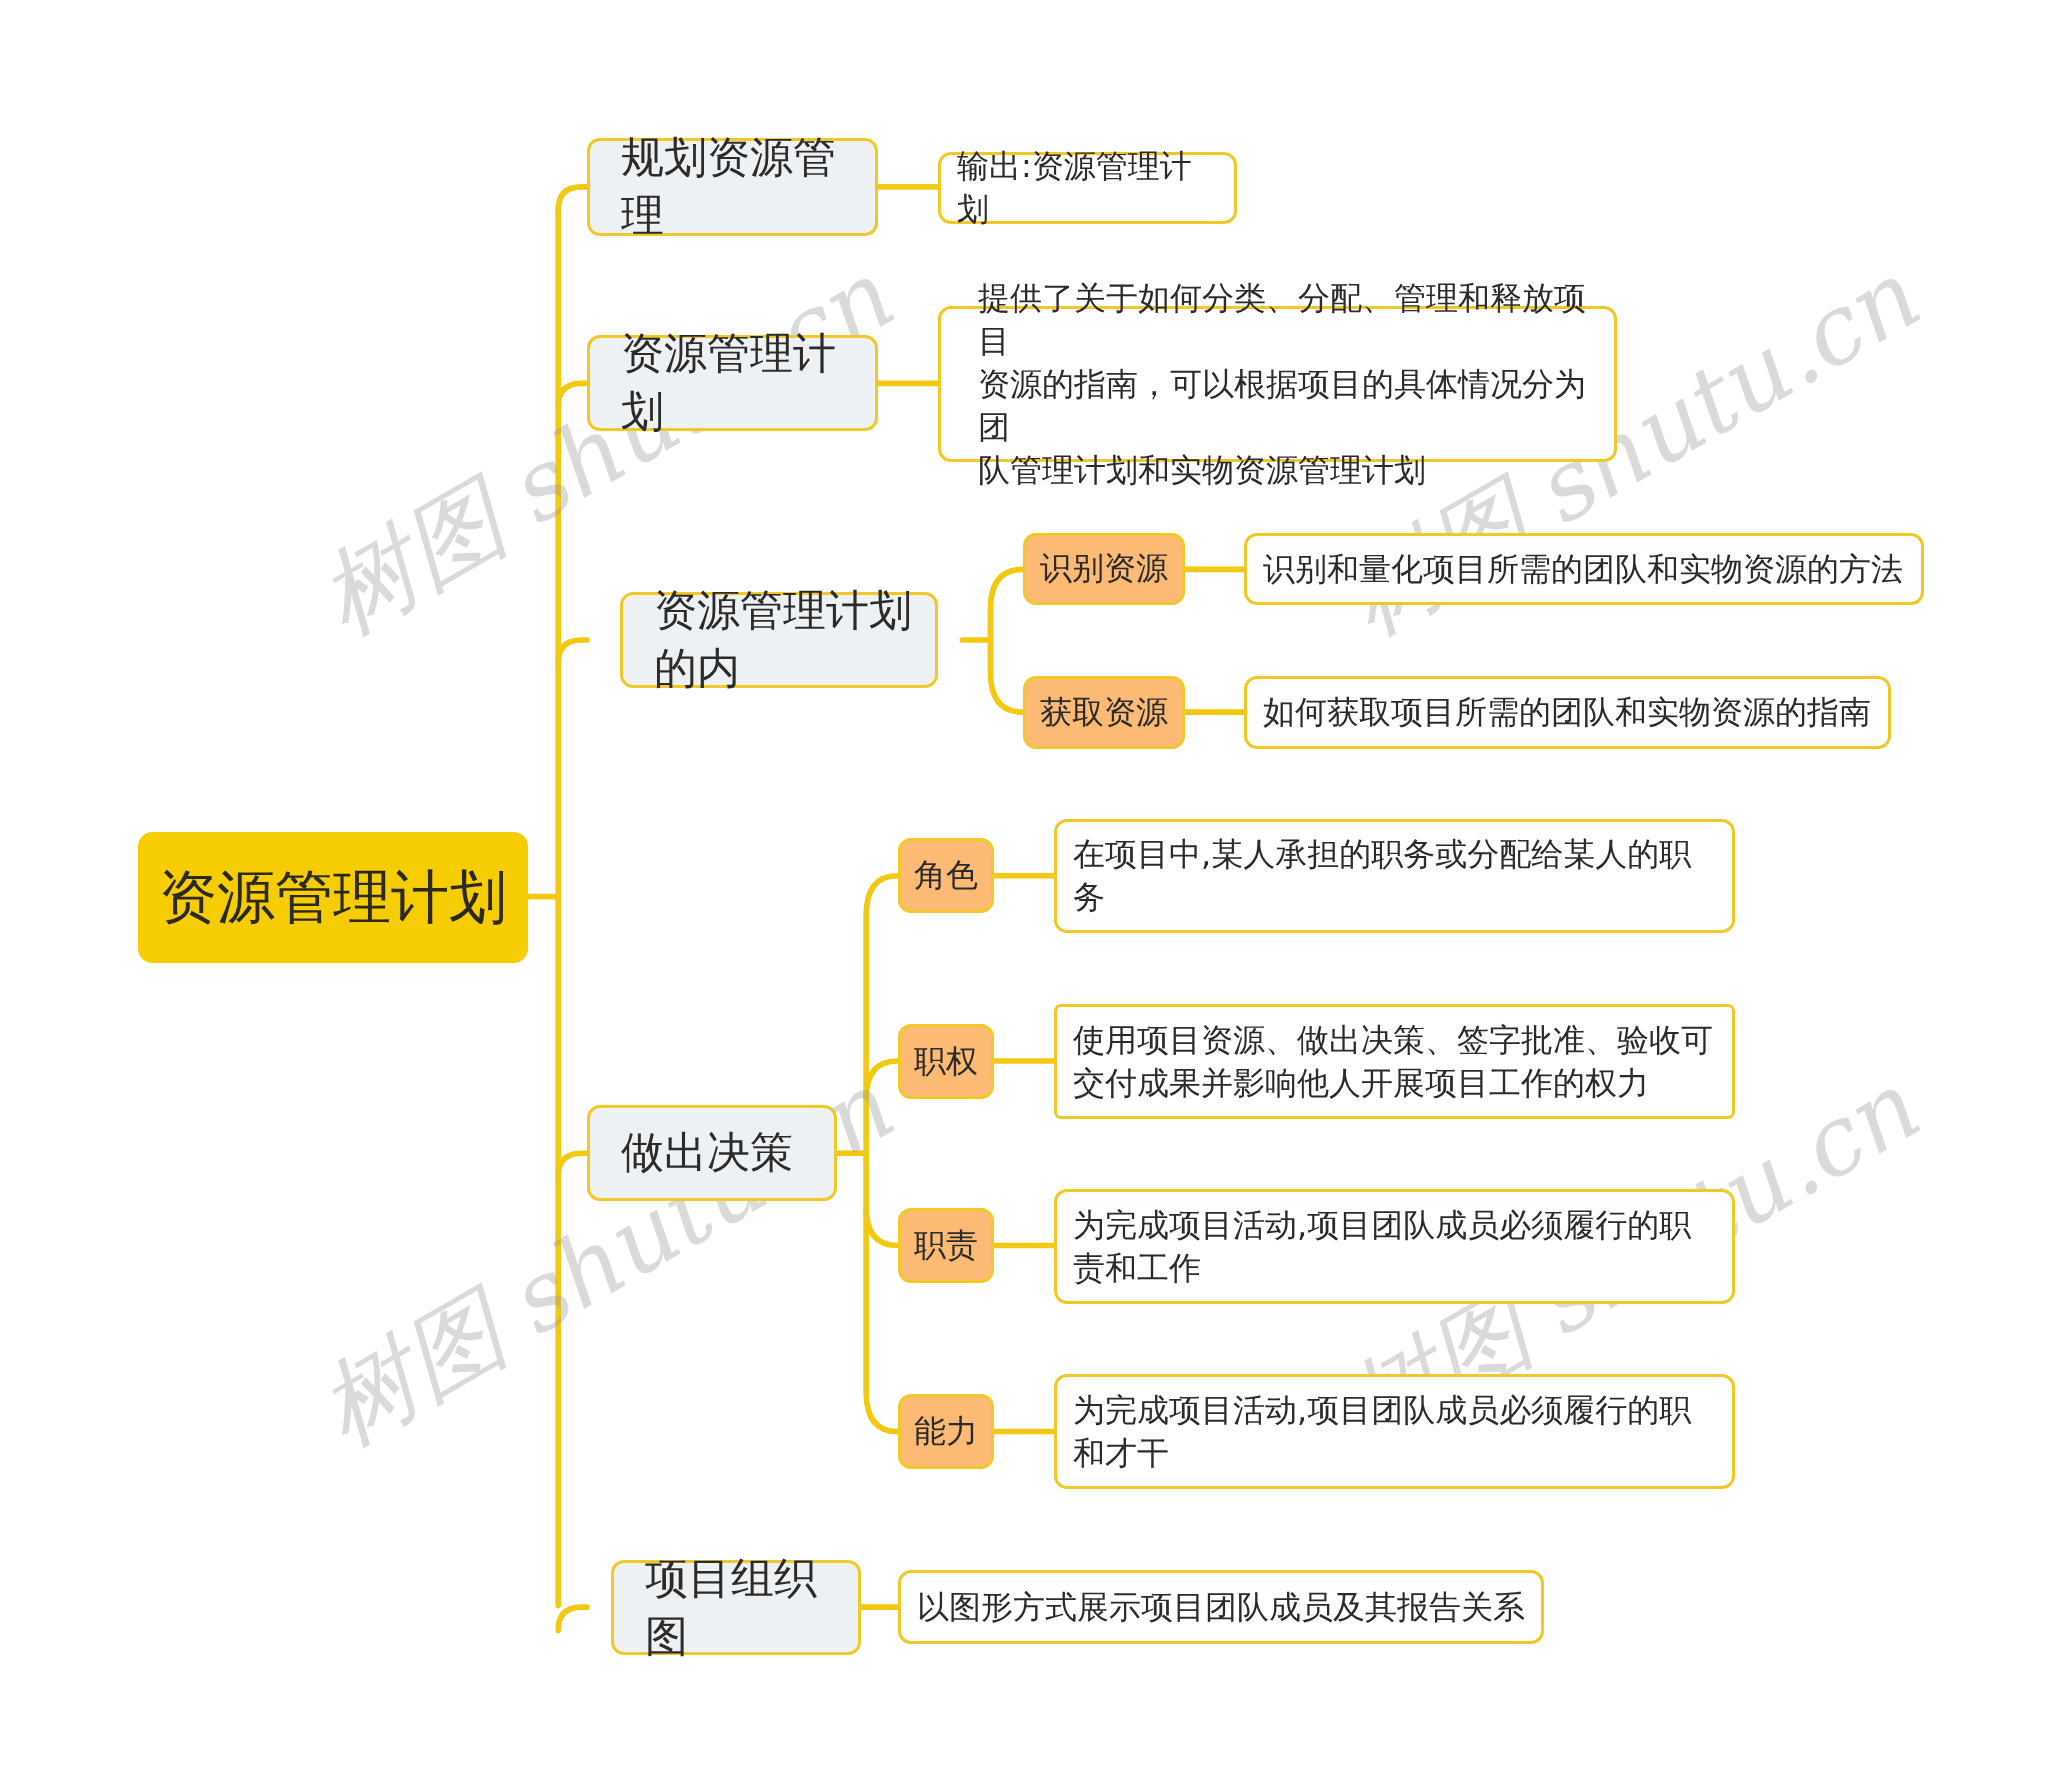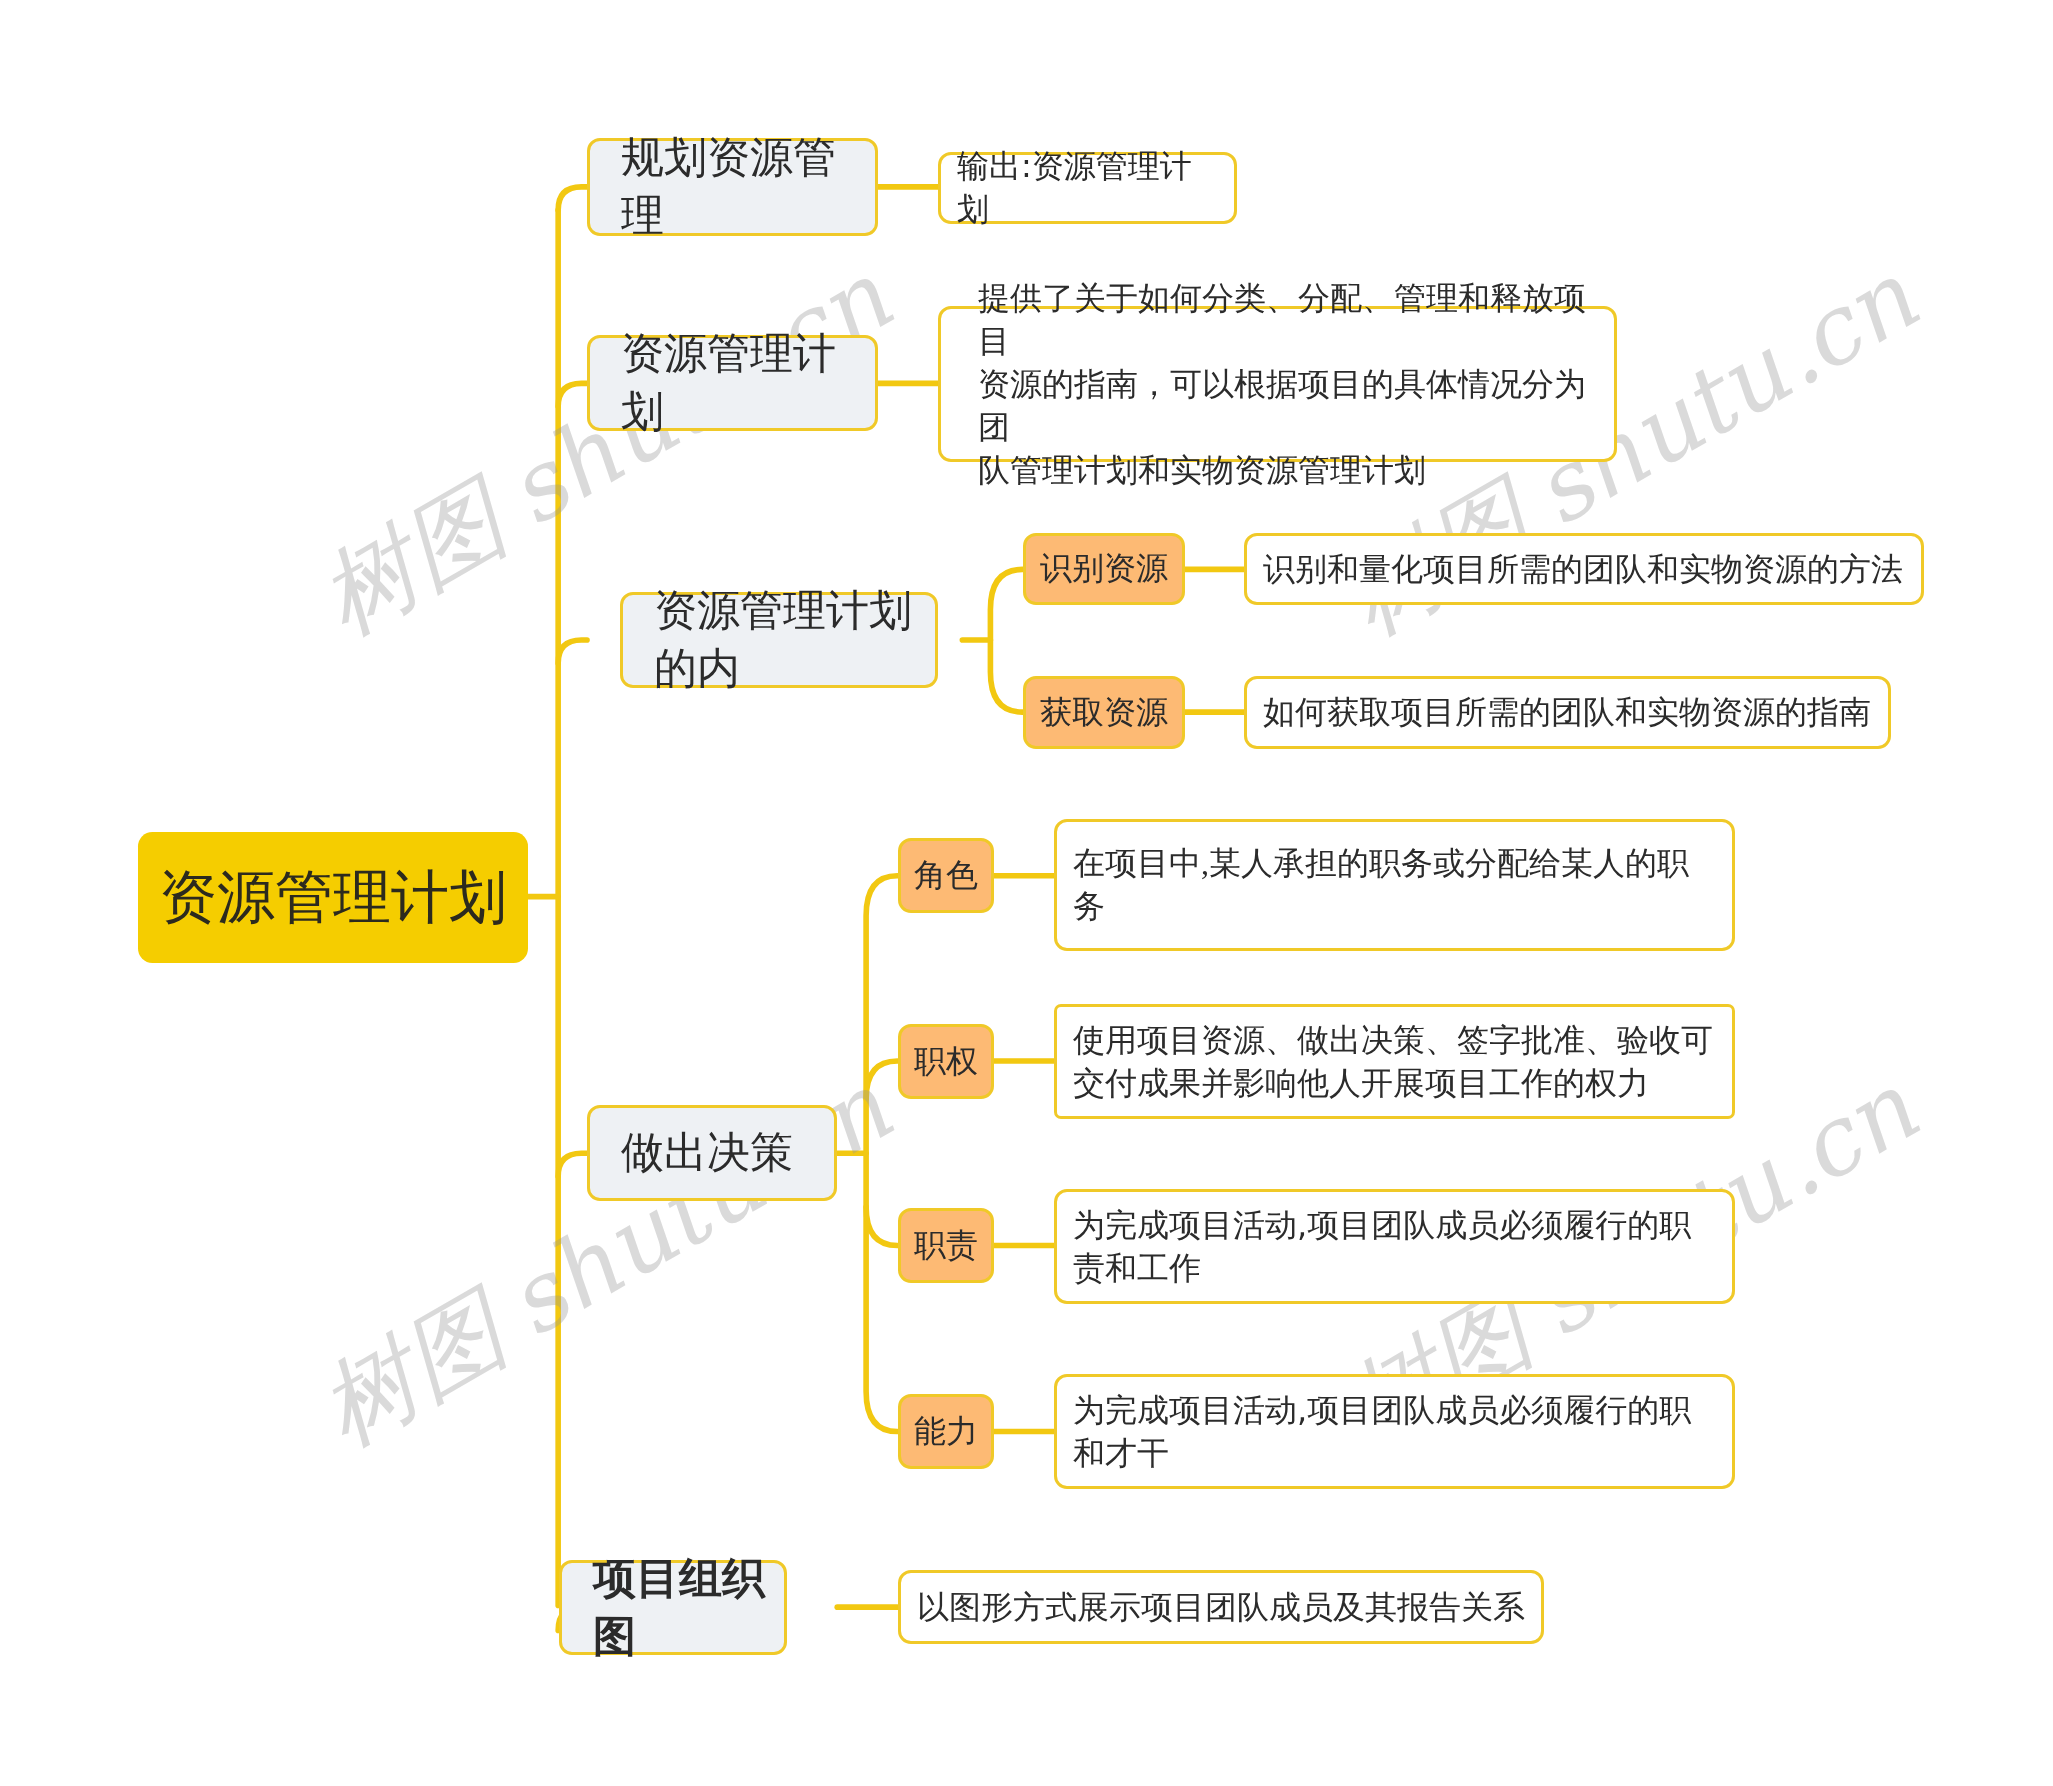--- a/index.html
+++ b/index.html
@@ -115,21 +115,21 @@
 <div class="node leaf" style="left:1244px; top:676px; width:647px; height:73px;">
   <span>如何获取项目所需的团队和实物资源的指南</span>
 </div>
 
 <div class="node l1" style="left:587px; top:1105px; width:250px; height:96px;">
   <span>做出决策</span>
 </div>
 <div class="node l2" style="left:898px; top:838px; width:96px; height:75px;">
   <span>角色</span>
 </div>
-<div class="node leaf" style="left:1054px; top:819px; width:681px; height:132px;font-family:Liberation Serif, serif;">
+<div class="node leaf" style="left:1054px; top:819px; width:681px; height:114px;">
   <span>在项目中,某人承担的职务或分配给某人的职
 务</span>
 </div>
 <div class="node l2" style="left:898px; top:1024px; width:96px; height:75px;">
   <span>职权</span>
 </div>
 <div class="node leaf" style="left:1054px; top:1004px; width:681px; height:115px;border-radius:7px;">
   <span>使用项目资源、做出决策、签字批准、验收可
 交付成果并影响他人开展项目工作的权力</span>
 </div>
@@ -141,19 +141,19 @@
 责和工作</span>
 </div>
 <div class="node l2" style="left:898px; top:1394px; width:96px; height:75px;">
   <span>能力</span>
 </div>
 <div class="node leaf" style="left:1054px; top:1374px; width:681px; height:115px;">
   <span>为完成项目活动,项目团队成员必须履行的职
 和才干</span>
 </div>
 
-<div class="node l1" style="left:559px; top:1560px; width:228px; height:95px;font-weight:bold;">
+<div class="node l1" style="left:611px; top:1560px; width:250px; height:95px;">
   <span>项目组织图</span>
 </div>
 <div class="node leaf" style="left:898px; top:1570px; width:646px; height:74px;">
   <span>以图形方式展示项目团队成员及其报告关系</span>
 </div>
 
 
 </body></html>

